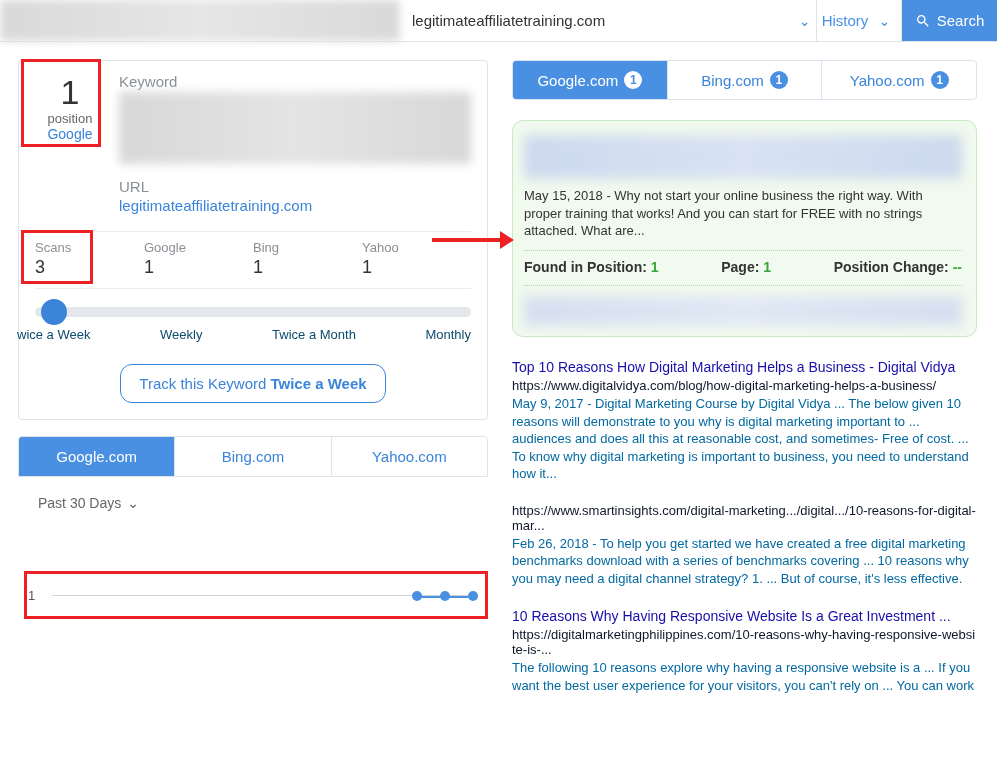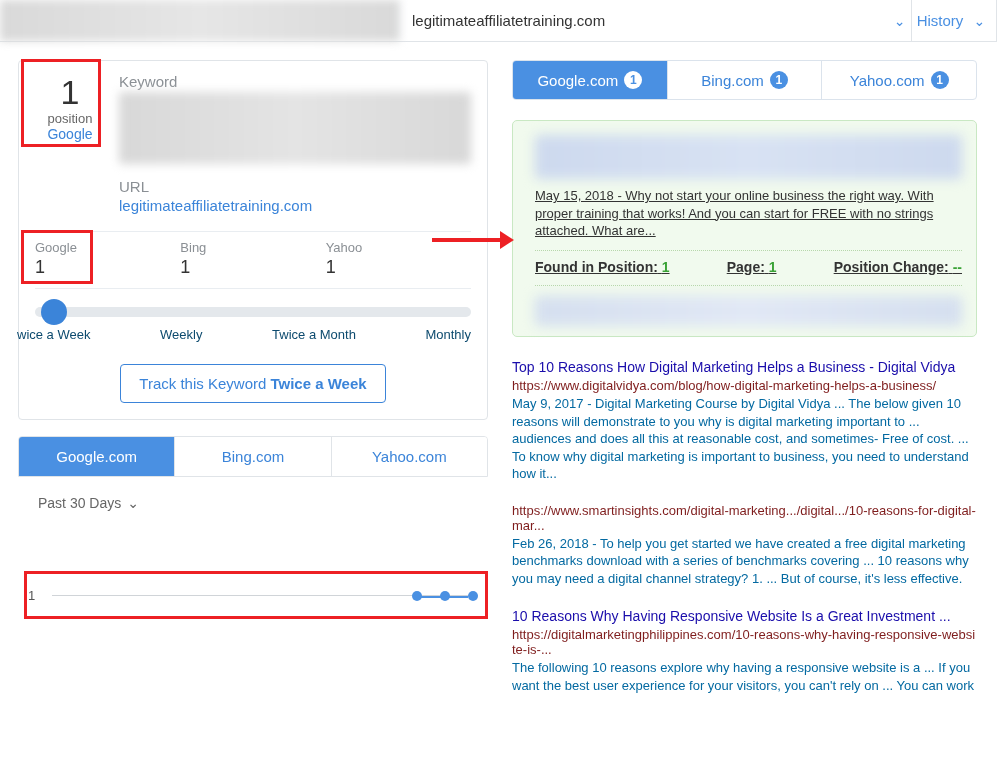--- a/index.html
+++ b/index.html
@@ -39,21 +39,21 @@
   .scans-v { font-size: 18px; margin-top: 2px; color: #333; }
 
   .tracking-title { text-align: center; font-size: 15px; margin-top: 22px; }
   .tracking-title b { font-weight: 600; }
 
   .slider-wrap { margin-top: 18px; position: relative; }
   .slider-track { height: 10px; background: #e4e8ec; border-radius: 6px; }
   .slider-thumb { position: absolute; top: -8px; left: 6px; width: 26px; height: 26px; border-radius: 50%; background: #3b84d9; }
   .slider-labels { display: flex; justify-content: space-between; font-size: 13px; color: #0c4a6e; margin-top: 10px; }
 
-  .track-btn { margin: 22px auto 0 auto; display: block; border: 1px solid #3b84d9; color: #3b84d9; background: #fff; font-size: 15px; padding: 10px 18px; border-radius: 4px; cursor: pointer; }
+  .track-btn { margin: 22px auto 0 auto; display: block; border: 1px solid #3b84d9; color: #3b84d9; background: #fff; font-size: 15px; padding: 10px 18px; border-radius: 12px; cursor: pointer; }
   .track-btn b { color: #3b84d9; font-weight: 700; }
 
   
   .eng-tabs { display: flex; border: 1px solid #e0e4e8; border-radius: 4px 4px 0 0; overflow: hidden; }
   .eng-tab { flex: 1; text-align: center; font-size: 15px; padding: 11px 0; color: #3b84d9; background: #fff; cursor: pointer; }
   .eng-tab + .eng-tab { border-left: 1px solid #e0e4e8; }
   .eng-tab.active { background: #4a90e2; color: #fff; }
 
   .past30 { padding: 18px 0 0 20px; color: #666; font-size: 14px; display: flex; align-items: center; gap: 6px; }
 
@@ -68,52 +68,58 @@
   .spark-seg { position: absolute; right: 10px; top: 0; width: 48px; height: 2px; background: #4a90e2; }
 
   
   .big-tabs { display: flex; border: 1px solid #dbe3ec; border-radius: 4px; overflow: hidden; }
   .big-tab { flex: 1; text-align: center; padding: 10px 0; font-size: 15px; color: #3b84d9; cursor: pointer; display: flex; gap: 6px; align-items: center; justify-content: center;}
   .big-tab + .big-tab { border-left: 1px solid #dbe3ec; }
   .big-tab.active { background: #4a90e2; color: #fff; }
   .badge { display:inline-flex; justify-content:center; align-items:center; width:18px; height:18px; border-radius:50%; background:#4a90e2; color:#fff; font-size:12px; font-weight:600; }
   .big-tab.active .badge { background:#fff; color:#4a90e2; }
 
-  .result-hl { margin-top: 20px; border: 1px solid #c9e8c3; background: #f1faee; border-radius: 5px; padding: 14px 14px 10px 22px; text-decoration: underline; }
+  .result-hl { margin-top: 20px; border: 1px solid #c9e8c3; background: #f1faee; border-radius: 11px; padding: 14px 14px 10px 11px; }
   .hl-blur { height: 44px; background: linear-gradient(90deg,#cdd9ee,#d8e2f3,#cdd9ee); filter: blur(6px); border-radius: 3px; margin-bottom: 8px; }
   .hl-snippet { font-size: 13px; color: #333; line-height: 1.35; }
   .dotted { border-top: 1px dotted #b7d7ab; margin: 10px 0 8px 0; }
   .hl-stats { display: flex; justify-content: space-between; font-size: 14px; }
   .hl-stats b { font-weight: 600; }
   .green { color: #3aa236; font-weight: 600; }
   .hl-blur2 { height: 30px; background: linear-gradient(90deg,#d5dfef,#e1e8f5,#d5dfef); filter: blur(6px); border-radius: 3px; margin-top: 10px; }
 
   .serp { margin-top: 22px; }
   .serp-item { margin-bottom: 20px; }
   .serp-title { color: #1a0dab; font-size: 14px; line-height: 1.25; cursor: pointer; }
-  .serp-url { color: #7f1d1d; font-size: 13px; margin: 2px 0 2px 0; word-break: break-all; }
+  .serp-url { color: #0f172a; font-size: 13px; margin: 2px 0 2px 0; word-break: break-all; }
   .serp-snip { font-size: 13px; color: #0369a1; line-height: 1.35; }
 
   
   .arrow { position: absolute; left: 432px; top: 196px; pointer-events:none; }
   .arrow-line { width: 70px; height: 4px; background: #ed2024; }
   .arrow-head { width: 0; height: 0; border-left: 14px solid #ed2024; border-top: 9px solid transparent; border-bottom: 9px solid transparent; position: absolute; right: -12px; top: -7px; }
 </style>
 </head>
 <body>
 
 <div class="topbar">
   <div class="topbar-left-blur"></div>
   <div class="topbar-input-wrap">
     <input class="topbar-input" value="legitimateaffiliatetraining.com" style="">
     <span class="chev">⌄</span>
   </div>
   <div class="history-btn">
     <span>History</span>
     <span class="chev">⌄</span>
+  </div>
+  <div class="search-btn">
+    <svg viewBox="0 0 24 24">
+        <path d="M15.5 14h-.79l-.28-.27A6.471 6.471 0 0 0 16 9.5 6.5 6.5 0 1 0 9.5 16c1.61 0 3.09-.59 4.23-1.57l.27.28v.79l5 5L20.5 19l-5-5zm-6 0C7.01 14 5 11.99 5 9.5S7.01 5 9.5 5 14 7.01 14 9.5 11.99 14 9.5 14z"></path>
+      </svg>
+    <span>Search</span>
   </div>
 </div>
 
 <div class="main" style="position:relative">
 
   <div class="arrow">
     <div class="arrow-line"></div>
       <div class="arrow-head"></div>
   </div>
 
@@ -130,20 +136,24 @@
         <div class="kw-right">
           <div class="kw-label">Keyword</div>
           <div class="kw-blur"></div>
           <div class="kw-label">URL</div>
           <a class="kw-url">legitimateaffiliatetraining.com</a>
         </div>
       </div>
 
       <div class="scans-row">
         <div class="red-box" style="left:-14px; top:-2px; width:72px; height:54px;"></div>
+        <div class="scans-cell">
+          <div class="scans-h">Scans</div>
+          <div class="scans-v">3</div>
+        </div>
         <div class="scans-cell">
           <div class="scans-h">Google</div>
           <div class="scans-v">1</div>
         </div>
         <div class="scans-cell">
           <div class="scans-h">Bing</div>
           <div class="scans-v">1</div>
         </div>
         <div class="scans-cell">
           <div class="scans-h">Yahoo</div>

